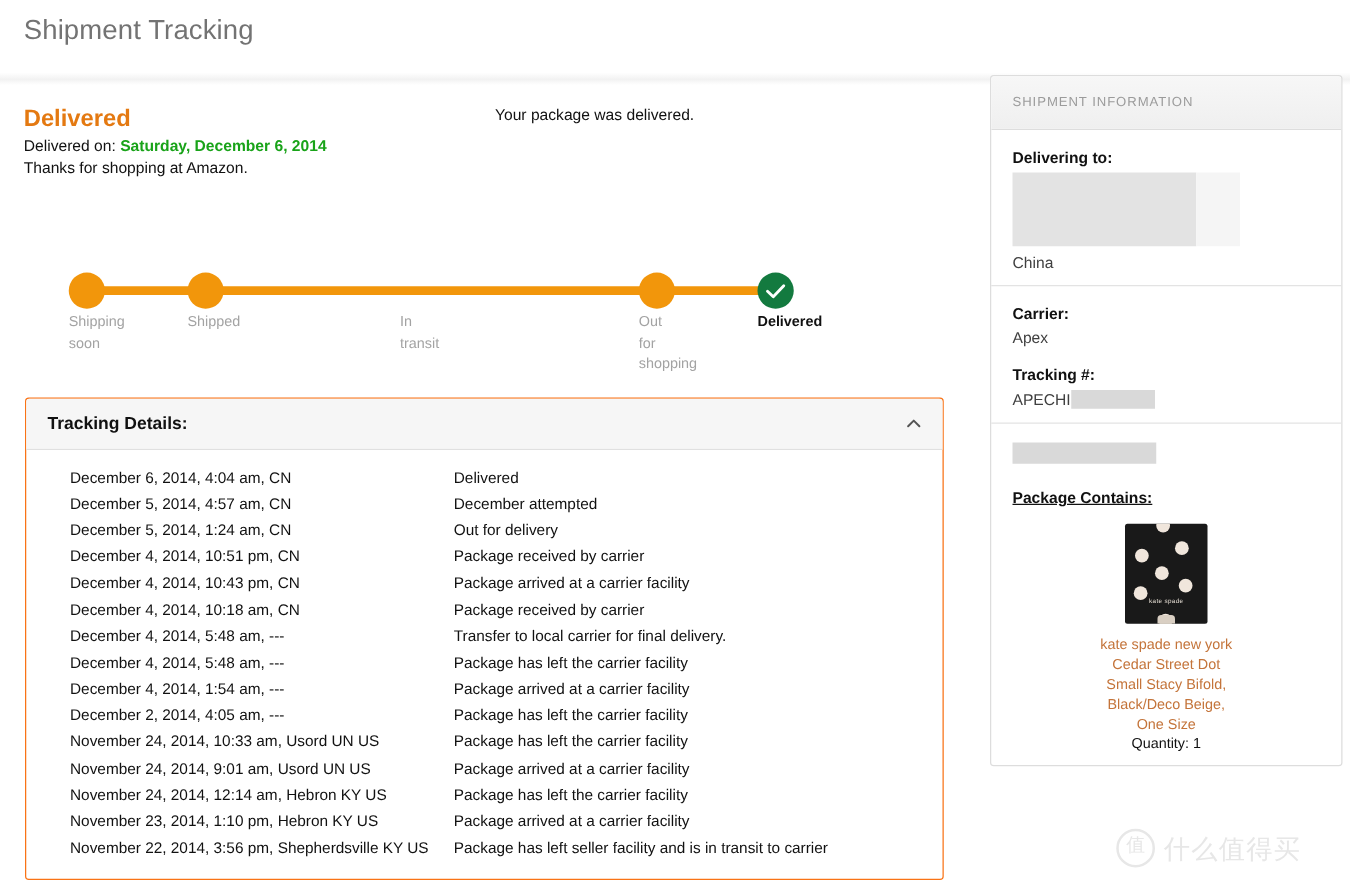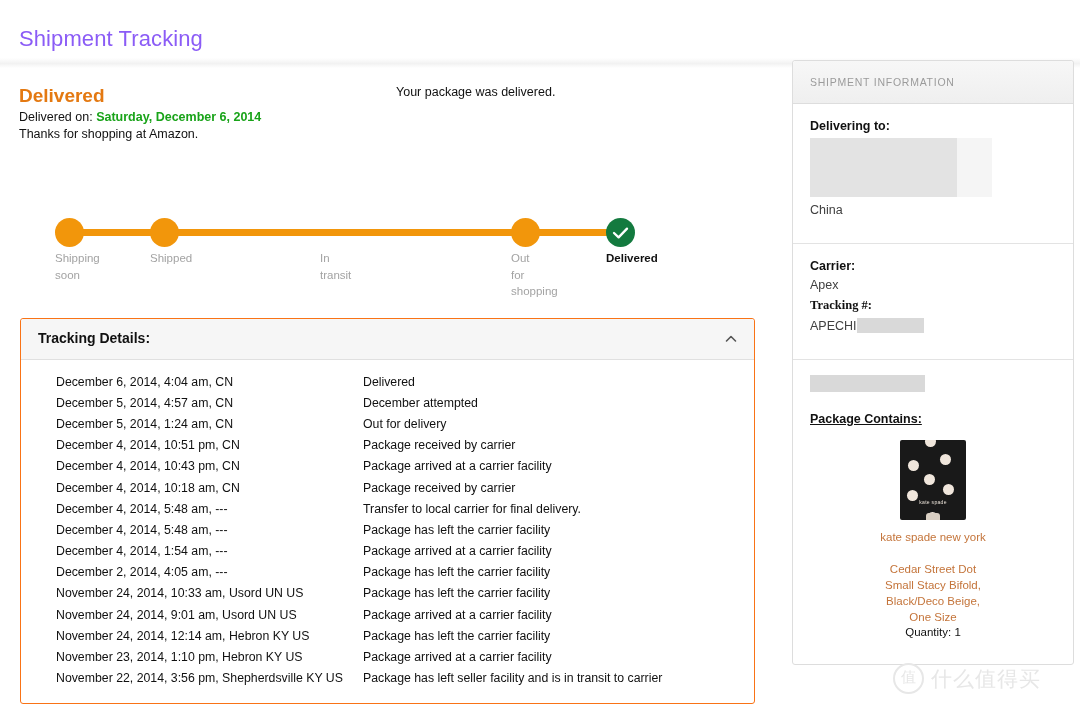--- a/index.html
+++ b/index.html
@@ -17,23 +17,22 @@
     -webkit-font-smoothing: antialiased;
   }
 
   
   .page-title {
     position: absolute;
     left: 19px;
     top: 11px;
     font-size: 22px;
     font-weight: 400;
-    color: #8b5cf6;
+    color: #737373;
     letter-spacing: 0.1px;
-    margin-top: 15px;
   }
 
   
   .top-band {
     position: absolute;
     left: 0;
     top: 58px;
     width: 1080px;
     height: 10px;
     background: linear-gradient(to bottom, #ffffff 0%, #f2f2f2 55%, #ffffff 100%);
@@ -200,21 +199,21 @@
   }
   .sb-head .label {
     position: absolute;
     left: 17px;
     top: 15px;
     font-size: 10.5px;
     letter-spacing: 0.75px;
     color: #9b9b9b;
   }
   .sb-sec {
-    padding: 15px 17px 26px 17px;
+    padding: 15px 17px 11px 17px;
     border-bottom: 1px solid #e3e3e3;
     position: relative;
   }
   .sb-sec:last-child { border-bottom: none; }
   .sb-label {
     font-size: 12.5px;
     font-weight: bold;
     color: #111111;
     margin-bottom: 5px;
   }
@@ -458,21 +457,21 @@
     <div class="redact-wrap">
       <div class="redact-a"></div>
       <div class="redact-b"></div>
     </div>
     <div class="sb-val">China</div>
   </div>
 
   <div class="sb-sec">
     <div class="sb-label">Carrier:</div>
     <div class="sb-val">Apex</div>
-    <div class="sb-label" style="margin-top:6px;font-family:Liberation Serif, serif;">Tracking #:</div>
+    <div class="sb-label" style="margin-top:16px;">Tracking #:</div>
     <div class="sb-val">
       <span>APECHI</span><span class="redact-track"></span>
     </div>
   </div>
 
   <div class="sb-sec">
     <div class="redact-order"></div>
 
     <div class="sb-label" style="margin-top:20px;text-decoration:underline;">Package Contains:</div>
 
@@ -482,21 +481,21 @@
         <div class="dot" style="width:11px;height:11px;left:40px;top:14px;"></div>
         <div class="dot" style="width:11px;height:11px;left:24px;top:34px;"></div>
         <div class="dot" style="width:11px;height:11px;left:43px;top:44px;"></div>
         <div class="dot" style="width:11px;height:11px;left:7px;top:50px;"></div>
         <div class="dot" style="width:11px;height:11px;left:25px;top:-4px;"></div>
         <div class="dot" style="width:11px;height:11px;left:27px;top:72px;"></div>
         <div class="ks">kate spade</div>
         <div class="clasp"></div>
       </div>
       <div class="prod-desc">kate spade new york</div>
-      <div class="prod-desc" style="white-space:pre-line;margin-top:16px;">Cedar Street Dot
+      <div class="prod-desc" style="white-space:pre-line;">Cedar Street Dot
 Small Stacy Bifold,
 Black/Deco Beige,
 One Size</div>
       <div class="prod-qty">Quantity: 1</div>
     </div>
   </div>
 
 </div>
 
 <div class="watermark">

